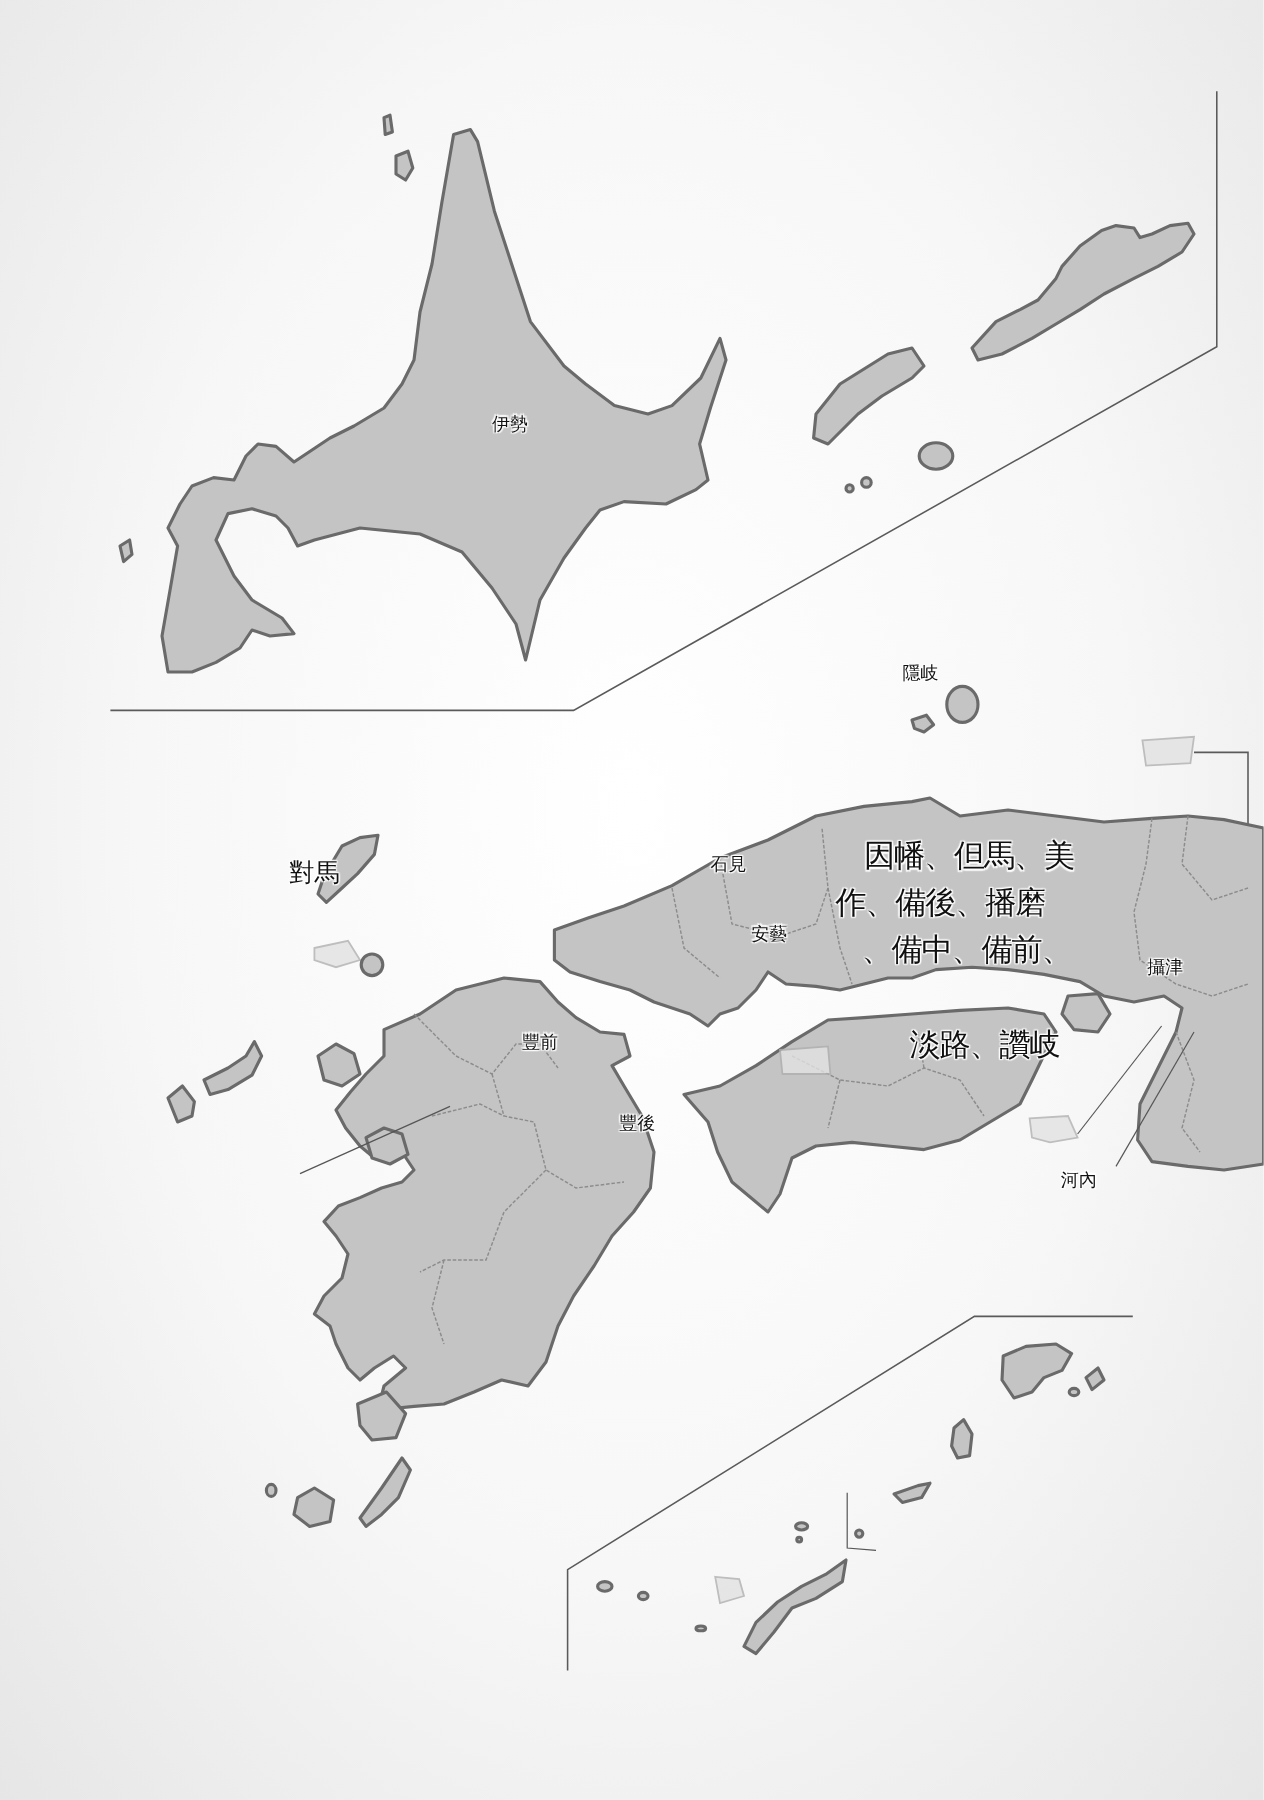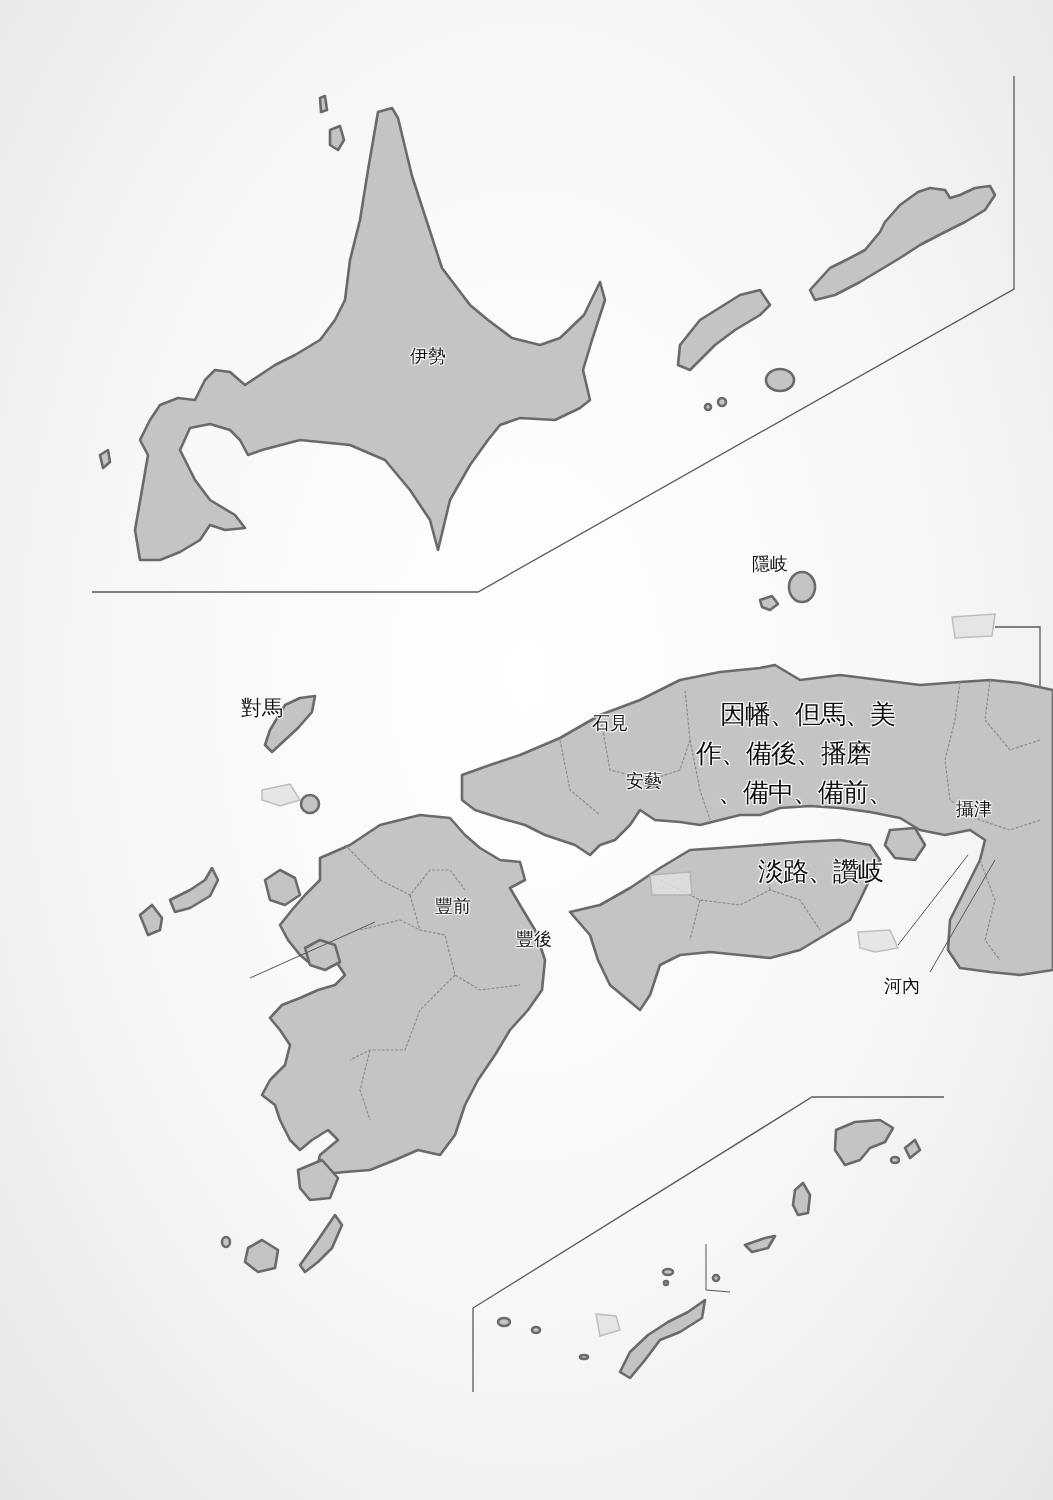--- a/index.html
+++ b/index.html
@@ -11,22 +11,22 @@
   #map { position:absolute; left:0; top:0; }
   .land { fill:#c4c4c4; stroke:#6a6a6a; stroke-width:2.6; stroke-linejoin:round; }
   .land-faint { fill:#e2e2e2; stroke:#b0b0b0; stroke-width:1.5; opacity:.8; }
   .border { fill:none; stroke:#8c8c8c; stroke-width:1.2; stroke-dasharray:3 1.5; }
   .frame { fill:none; stroke:#5a5a5a; stroke-width:1.3; }
   .leader { fill:none; stroke:#555; stroke-width:1; }
   .lbl {
     position:absolute; color:#111; white-space:nowrap; line-height:1;
     text-shadow: 0 0 2px #fff, 0 0 2px #fff, 1px 1px 1px #fff, -1px -1px 1px #fff, 1px -1px 1px #fff, -1px 1px 1px #fff;
   }
-  .sm { font-size:18px; }
-  .md { font-size:21px; }
+  .sm { font-size:15px;font-family:Liberation Mono, monospace; }
+  .md { font-size:21px;margin-top:19px; }
   .big { font-size:26px; line-height:1.08; letter-spacing:-1px; }
 </style>
 </head>
 <body>
 
 <svg id="map" width="1053" height="1500" viewBox="0 0 1053 1500">
 
   <polyline class="frame" points="92,592 478,592 1014,289 1014,76"></polyline>
   <polyline class="frame" points="473,1392 473,1308 812,1097 944,1097"></polyline>
   <polyline class="frame" points="995,627 1040,627 1040,770"></polyline>
@@ -136,21 +136,21 @@
   <line class="leader" x1="250" y1="978" x2="375" y2="922"></line>
   <line class="leader" x1="898" y1="945" x2="968" y2="855"></line>
   <line class="leader" x1="930" y1="972" x2="995" y2="860"></line>
 </svg>
 
 <div class="lbl sm" style="left:410px;top:347px;">伊勢</div>
 <div class="lbl sm" style="left:752px;top:555px;">隱岐</div>
 <div class="lbl md" style="left:241px;top:698px;">對馬</div>
 <div class="lbl sm" style="left:592px;top:714px;">石見</div>
 <div class="lbl sm" style="left:626px;top:772px;">安藝</div>
-<div class="lbl sm" style="left:435px;top:862px;margin-top:35px;">豐前</div>
+<div class="lbl sm" style="left:435px;top:862px;">豐前</div>
 <div class="lbl sm" style="left:472px;top:930px;margin-left:44px;">豐後</div>
 <div class="lbl sm" style="left:956px;top:800px;">攝津</div>
 <div class="lbl sm" style="left:884px;top:977px;">河內</div>
 
 <div class="lbl big" style="left:720px;top:700px;">因幡、但馬、美</div>
 <div class="lbl big" style="left:696px;top:739px;">作、備後、播磨</div>
 <div class="lbl big" style="left:718px;top:778px;">、備中、備前、</div>
 <div class="lbl big" style="left:758px;top:817px;margin-top:40px;">淡路、讚岐</div>
 
 </body></html>

